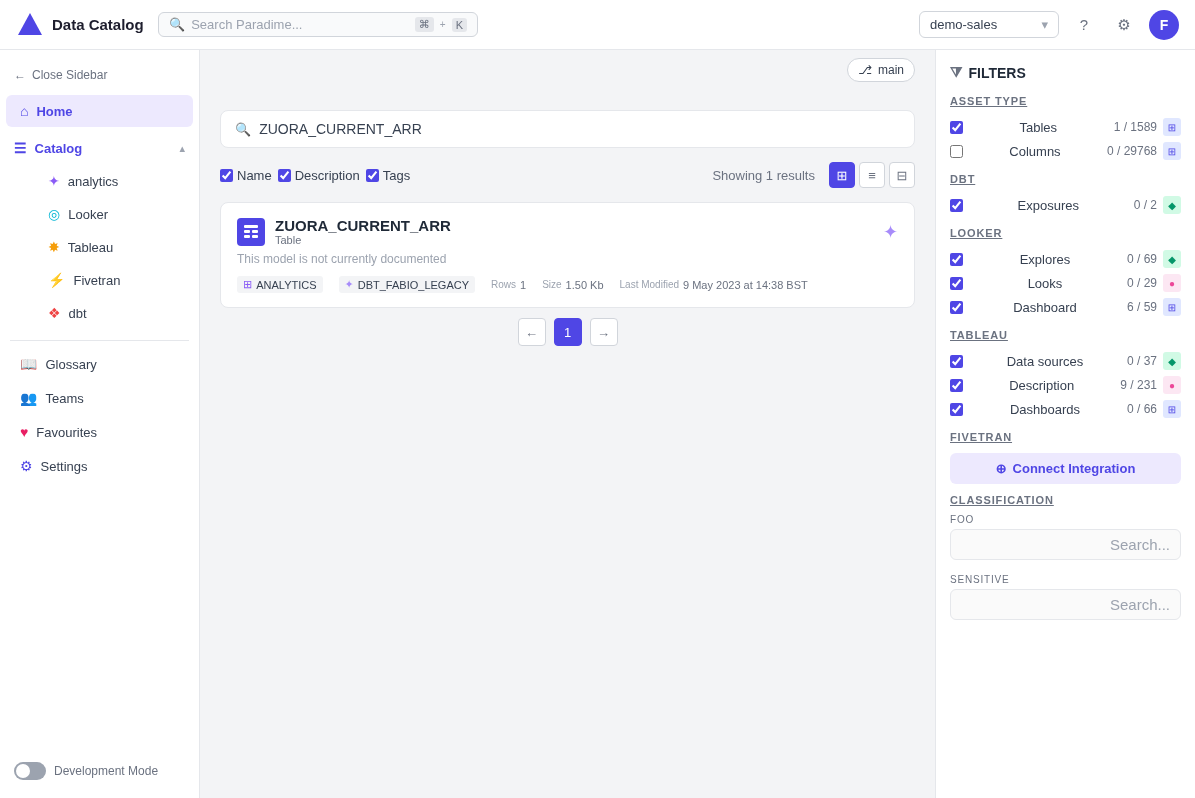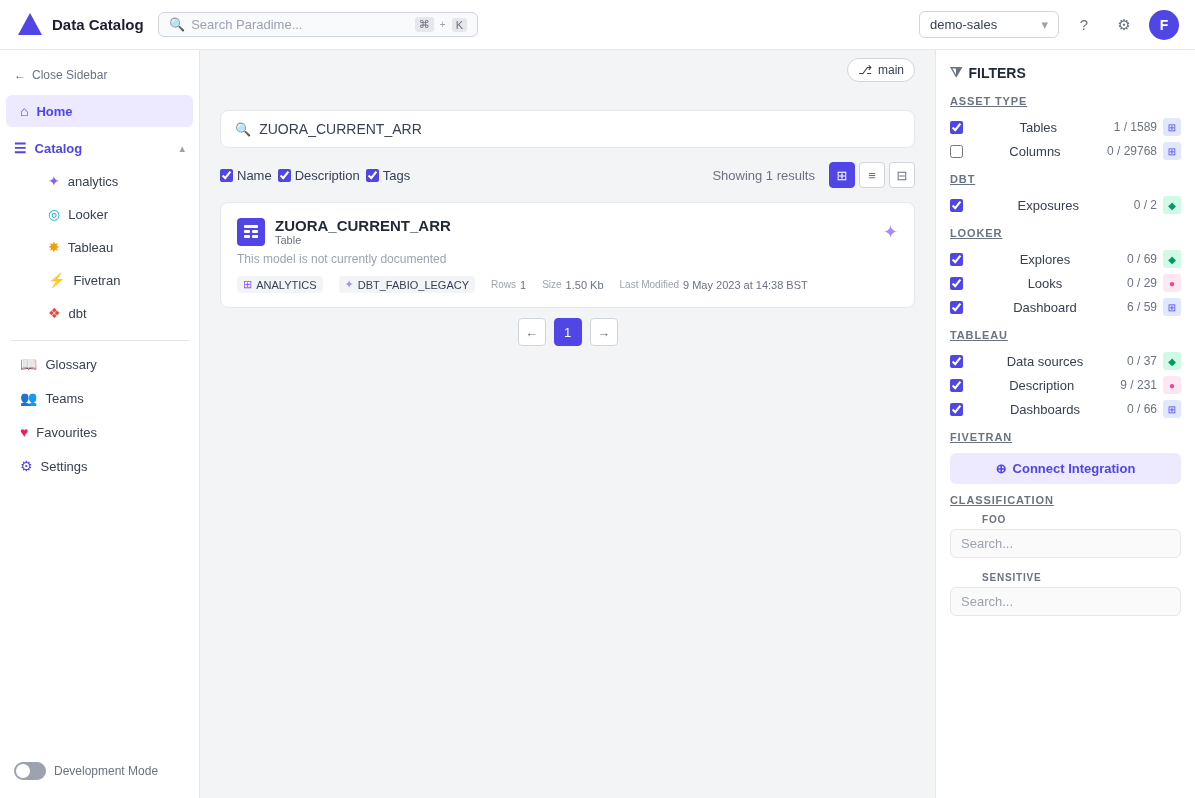--- a/index.html
+++ b/index.html
@@ -82,22 +82,22 @@
     .section-label { font-size:11px; font-weight:700; color:#6b7280; letter-spacing:0.08em; text-transform:uppercase; margin-bottom:8px; margin-top:10px;text-decoration:underline; }
     .filter-row { display:flex; align-items:center; gap:6px; padding:3px 0; }
     .filter-row input[type=checkbox] { accent-color:#4f46e5; }
     .filter-name { flex:1; font-size:13px; color:#374151;text-align:center; }
     .filter-count { font-size:12px; color:#6b7280; margin-left:auto; }
     .filter-icon-right { width:18px; height:18px; border-radius:3px; display:flex; align-items:center; justify-content:center; font-size:10px; }
     .icon-grid { background:#e0e7ff; color:#4f46e5; }
     .icon-circle { background:#fce7f3; color:#ec4899; }
     .icon-diamond { background:#d1fae5; color:#059669; }
     .connect-btn { width:100%; padding:8px; background:#ede9fe; color:#4f46e5; border:none; border-radius:6px; cursor:pointer; font-size:13px; font-weight:600; display:flex; align-items:center; justify-content:center; gap:6px; margin-top:10px; margin-bottom:10px; }
-    .classification-label { font-size:10px; font-weight:700; color:#6b7280; text-transform:uppercase; letter-spacing:0.08em; margin-top:6px; margin-bottom:4px;margin-left:32px; }
-    .search-filter-input { width:100%; border:1px solid #e5e7eb; border-radius:6px; padding:6px 10px; font-size:13px; color:#374151; outline:none; margin-bottom:8px; background:#fafafa; }
+    .classification-label { font-size:10px; font-weight:400; color:#6b7280; text-transform:uppercase; letter-spacing:0.08em; margin-top:6px; margin-bottom:4px; }
+    .search-filter-input { width:100%; border:1px solid #e5e7eb; border-radius:6px; padding:6px 10px; font-size:15px; color:#374151; outline:none; margin-bottom:8px; background:#fafafa;text-align:right; }
     .search-filter-input::placeholder { color:#9ca3af; }
 
     
     .ic-analytics { color:#8b5cf6; }
     .ic-looker { color:#06b6d4; }
     .ic-tableau { color:#f59e0b; }
     .ic-fivetran { color:#ef4444; }
     .ic-dbt { color:#ef4444; }
     .ic-home { color:#4f46e5; }
     .ic-catalog { color:#4f46e5; }

